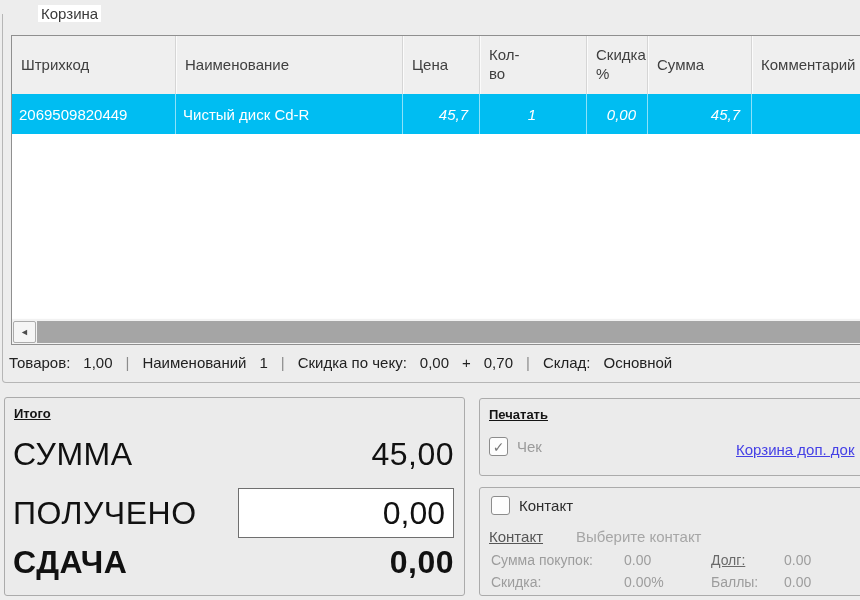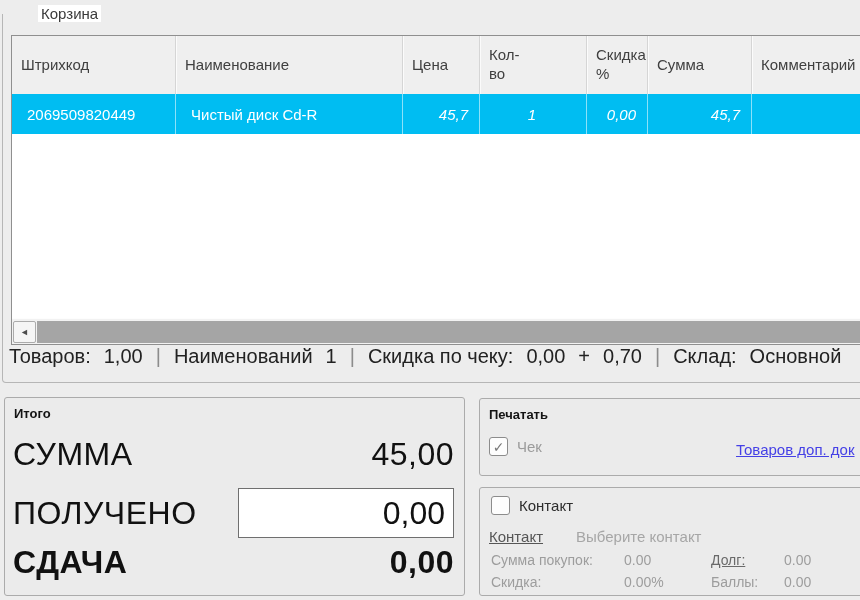--- a/index.html
+++ b/index.html
@@ -25,50 +25,50 @@
   .thead { display:flex; height:58px; background:#efefef; flex:none; }
   .th {
     display:flex; align-items:center; padding-left:9px; font-size:15px;
     color:#404040; white-space:pre-line; line-height:1.25; flex:none;
   }
   .th + .th { border-left:1px solid #d5d5d5; box-shadow:inset 1px 0 0 #fbfbfb; }
   .c0{width:163px;} .c1{width:227px;} .c2{width:77px;} .c3{width:68px;}
   .c4{width:61px;margin-left:39px;} .c5{width:104px;} .c6{flex:1 1 auto;}
   .trow { display:flex; height:40px; background:#00bdf2; color:#ffffff; flex:none; }
   .td {
-    display:flex; align-items:center; padding-left:15px; font-size:15px; flex:none;
+    display:flex; align-items:center; padding-left:7px; font-size:15px; flex:none;
     overflow:hidden; white-space:nowrap;
   }
   .td + .td { border-left:1px solid rgba(255,255,255,.55); }
   .td.num { justify-content:flex-end; padding-right:11px; padding-left:8px;font-style:italic; }
   .tfill { flex:1 1 auto; background:#ffffff; }
   
   .hscroll {
     flex:none; height:26px; background:#f2f2f2; display:flex;
     align-items:center; padding:1px 0 1px 1px; border-top:1px solid #fdfdfd;
   }
   .hs-btn {
     width:23px; height:22px; flex:none; background:#f5f5f5;
     border:1px solid #ababab; border-radius:2px; display:flex;
     align-items:center; justify-content:center; color:#4d4d4d; font-size:9px;
   }
   .hs-thumb { flex:1 1 auto; height:22px; margin-left:1px; background:#a5a5a5; }
   
   .status {
-    position:absolute; left:6px; top:331px; display:flex; align-items:center;
-    gap:13px; font-size:20px; color:#222222; white-space:nowrap;
+    position:absolute; left:6px; top:340px; display:flex; align-items:center;
+    gap:13px; font-size:15px; color:#222222; white-space:nowrap;
   }
   .status .sep { color:#8c8c8c; }
   
   .panel {
     position:absolute; background:#ebebeb; border:1px solid #ababab;
     border-radius:3px;
   }
   .totals-panel { left:4px; top:397px; width:461px; height:199px; }
-  .panel-title { position:absolute; left:9px; top:8px; font-size:13px; font-weight:bold; color:#141414; }
+  .panel-title { position:absolute; left:9px; top:8px; font-size:13px; font-weight:bold; color:#141414;text-decoration:underline; }
   .big-row { position:absolute; left:8px; right:10px; height:40px; display:flex;
              align-items:center; justify-content:space-between; }
   .big { font-size:32px; letter-spacing:.5px; color:#111111; }
   .row-sum    { top:36px; }
   .row-recv   { top:90px; height:50px; }
   .row-change { top:144px; }
   .row-change .big { font-weight:bold; }
   .received-input {
     position:absolute; right:10px; top:90px; width:216px; height:50px;
     border:1px solid #6f6f6f; background:#ffffff; font-family:inherit;
@@ -173,21 +173,21 @@
 </div>
 
 <div class="panel print-panel">
   <span class="panel-title">Печатать</span>
   <div class="check-row chk-row-check">
     <span class="cbx">
       <span>✓</span>
     </span>
     <span class="chk-label-gray">Чек</span>
   </div>
-  <span class="doc-link">Товаров доп. док</span>
+  <span class="doc-link">Корзина доп. док</span>
 </div>
 
 <div class="panel contact-panel">
   <div class="check-row chk-row-contact">
     <span class="cbx"></span>
     <span class="chk-label-dark">Контакт</span>
   </div>
   <span class="contact-link">Контакт</span>
   <span class="contact-hint">Выберите контакт</span>
   <div class="stat-row stat1">

